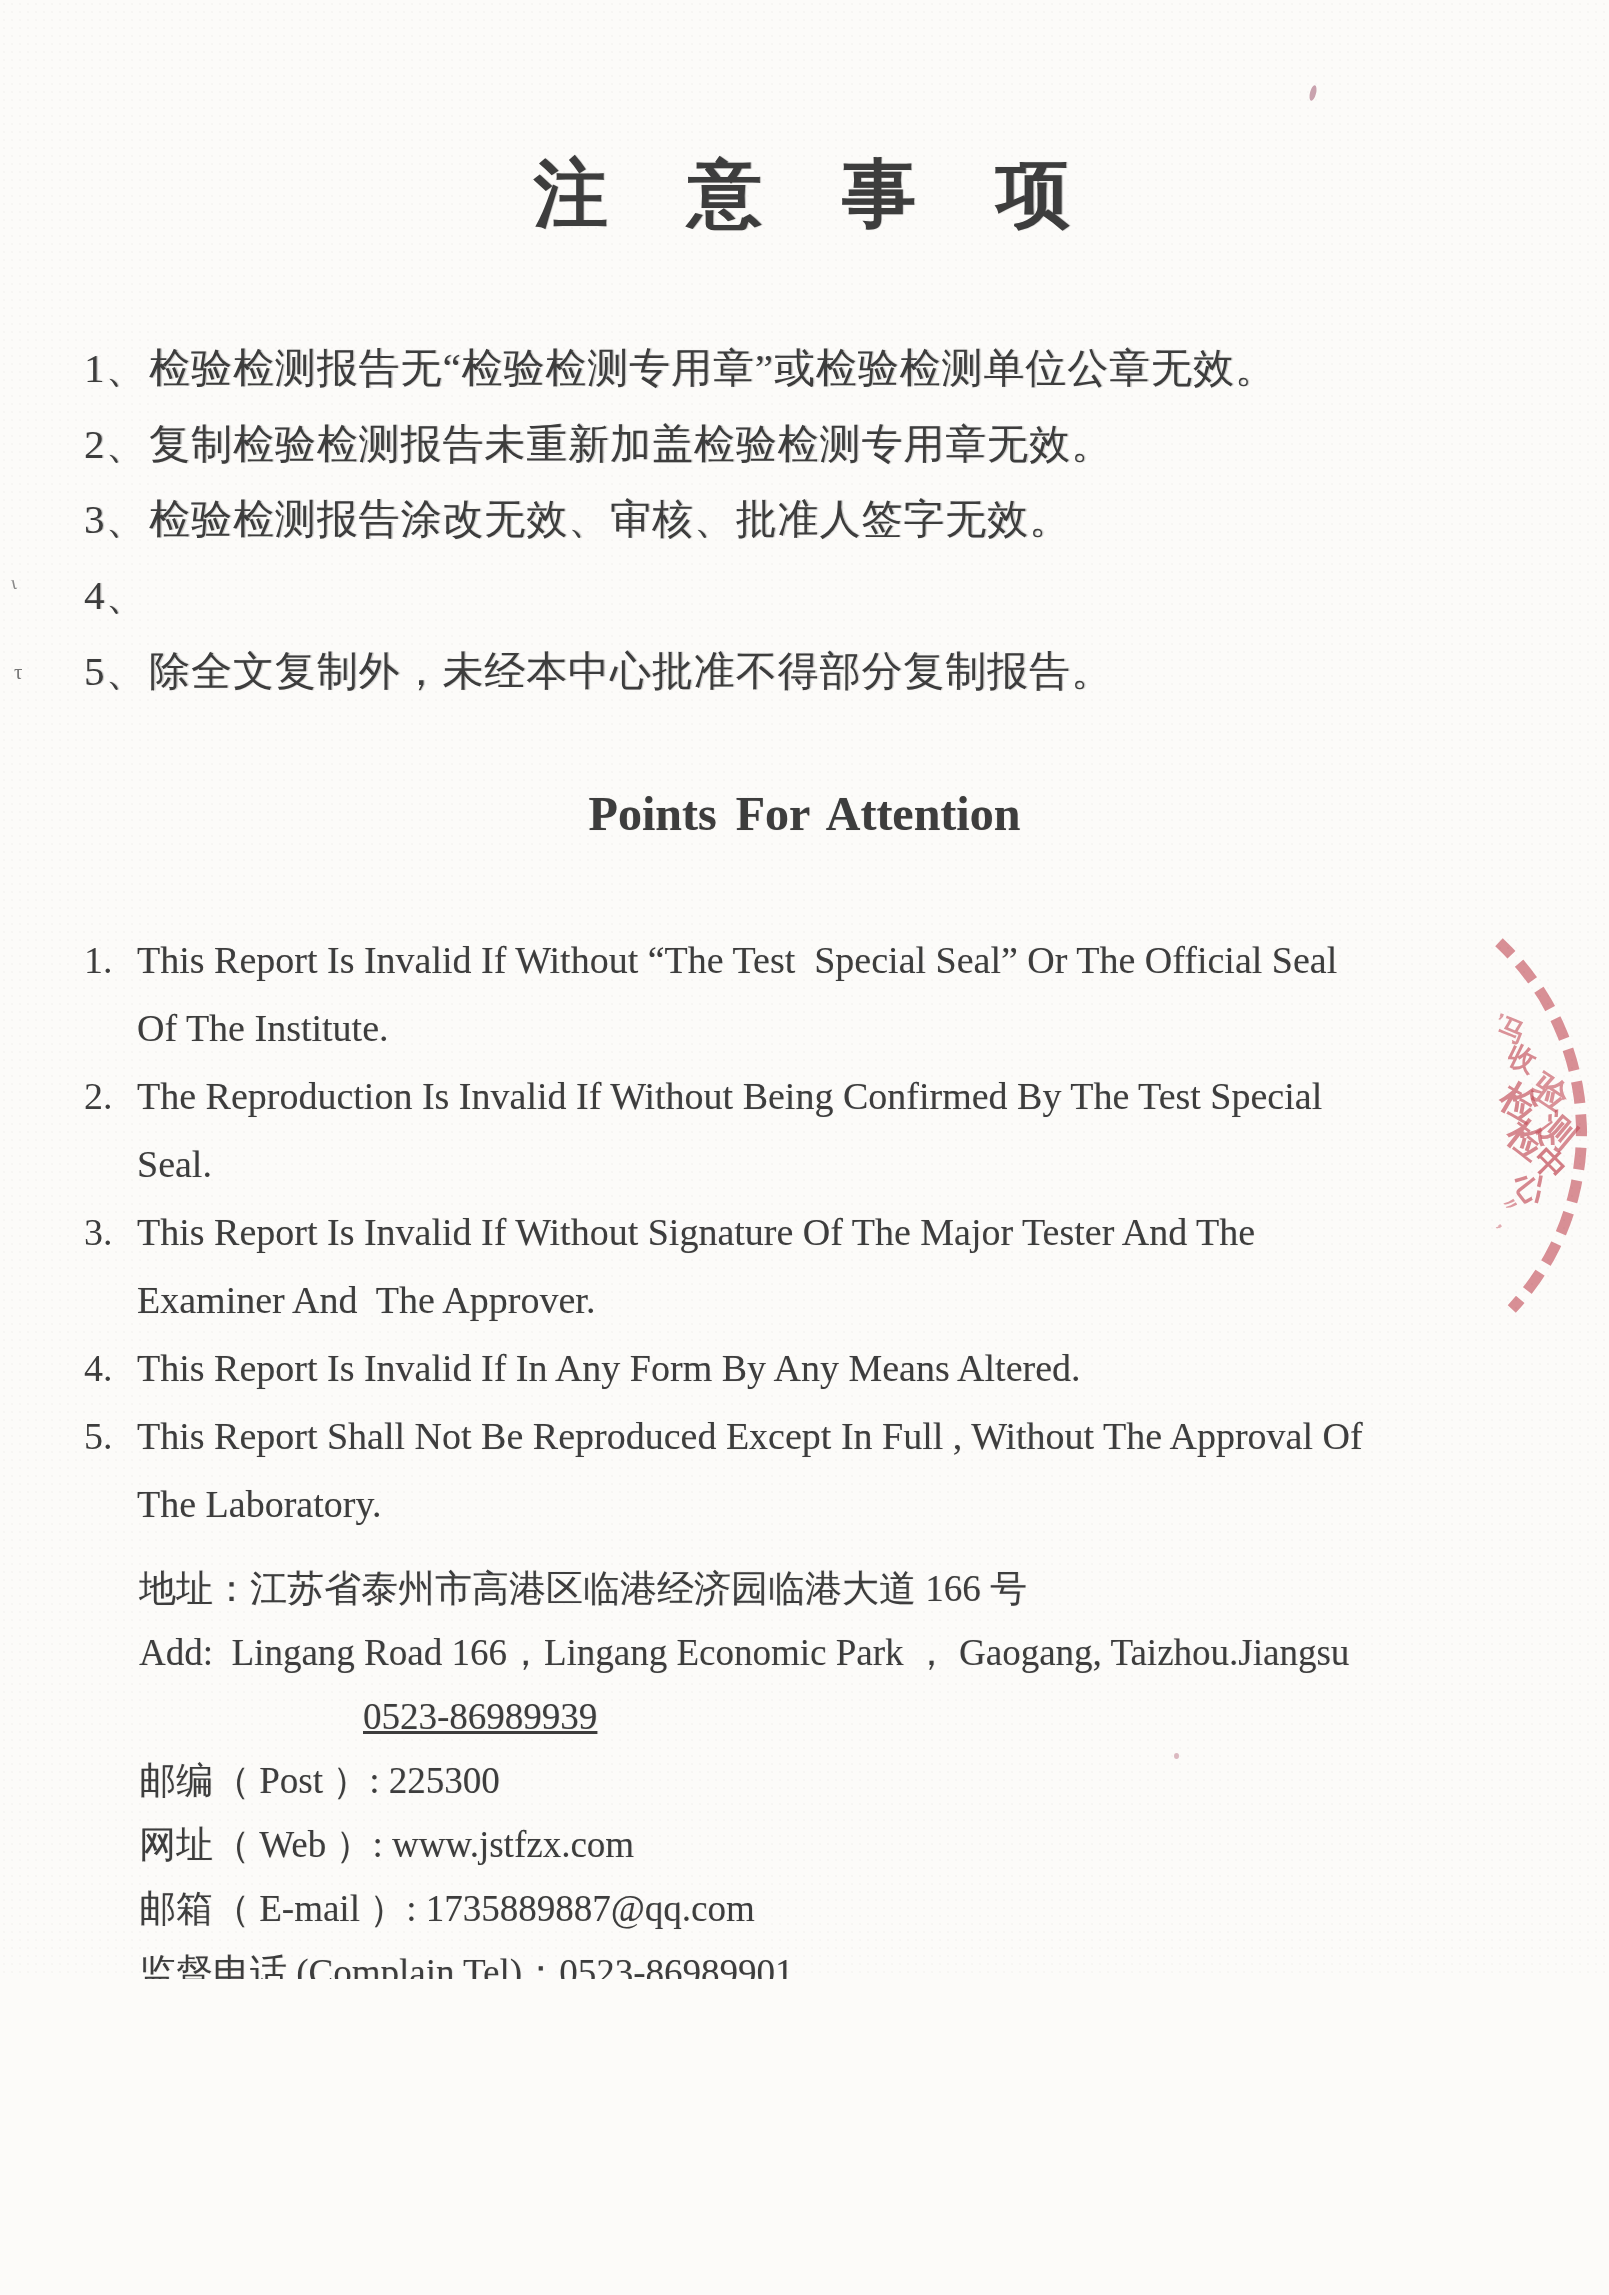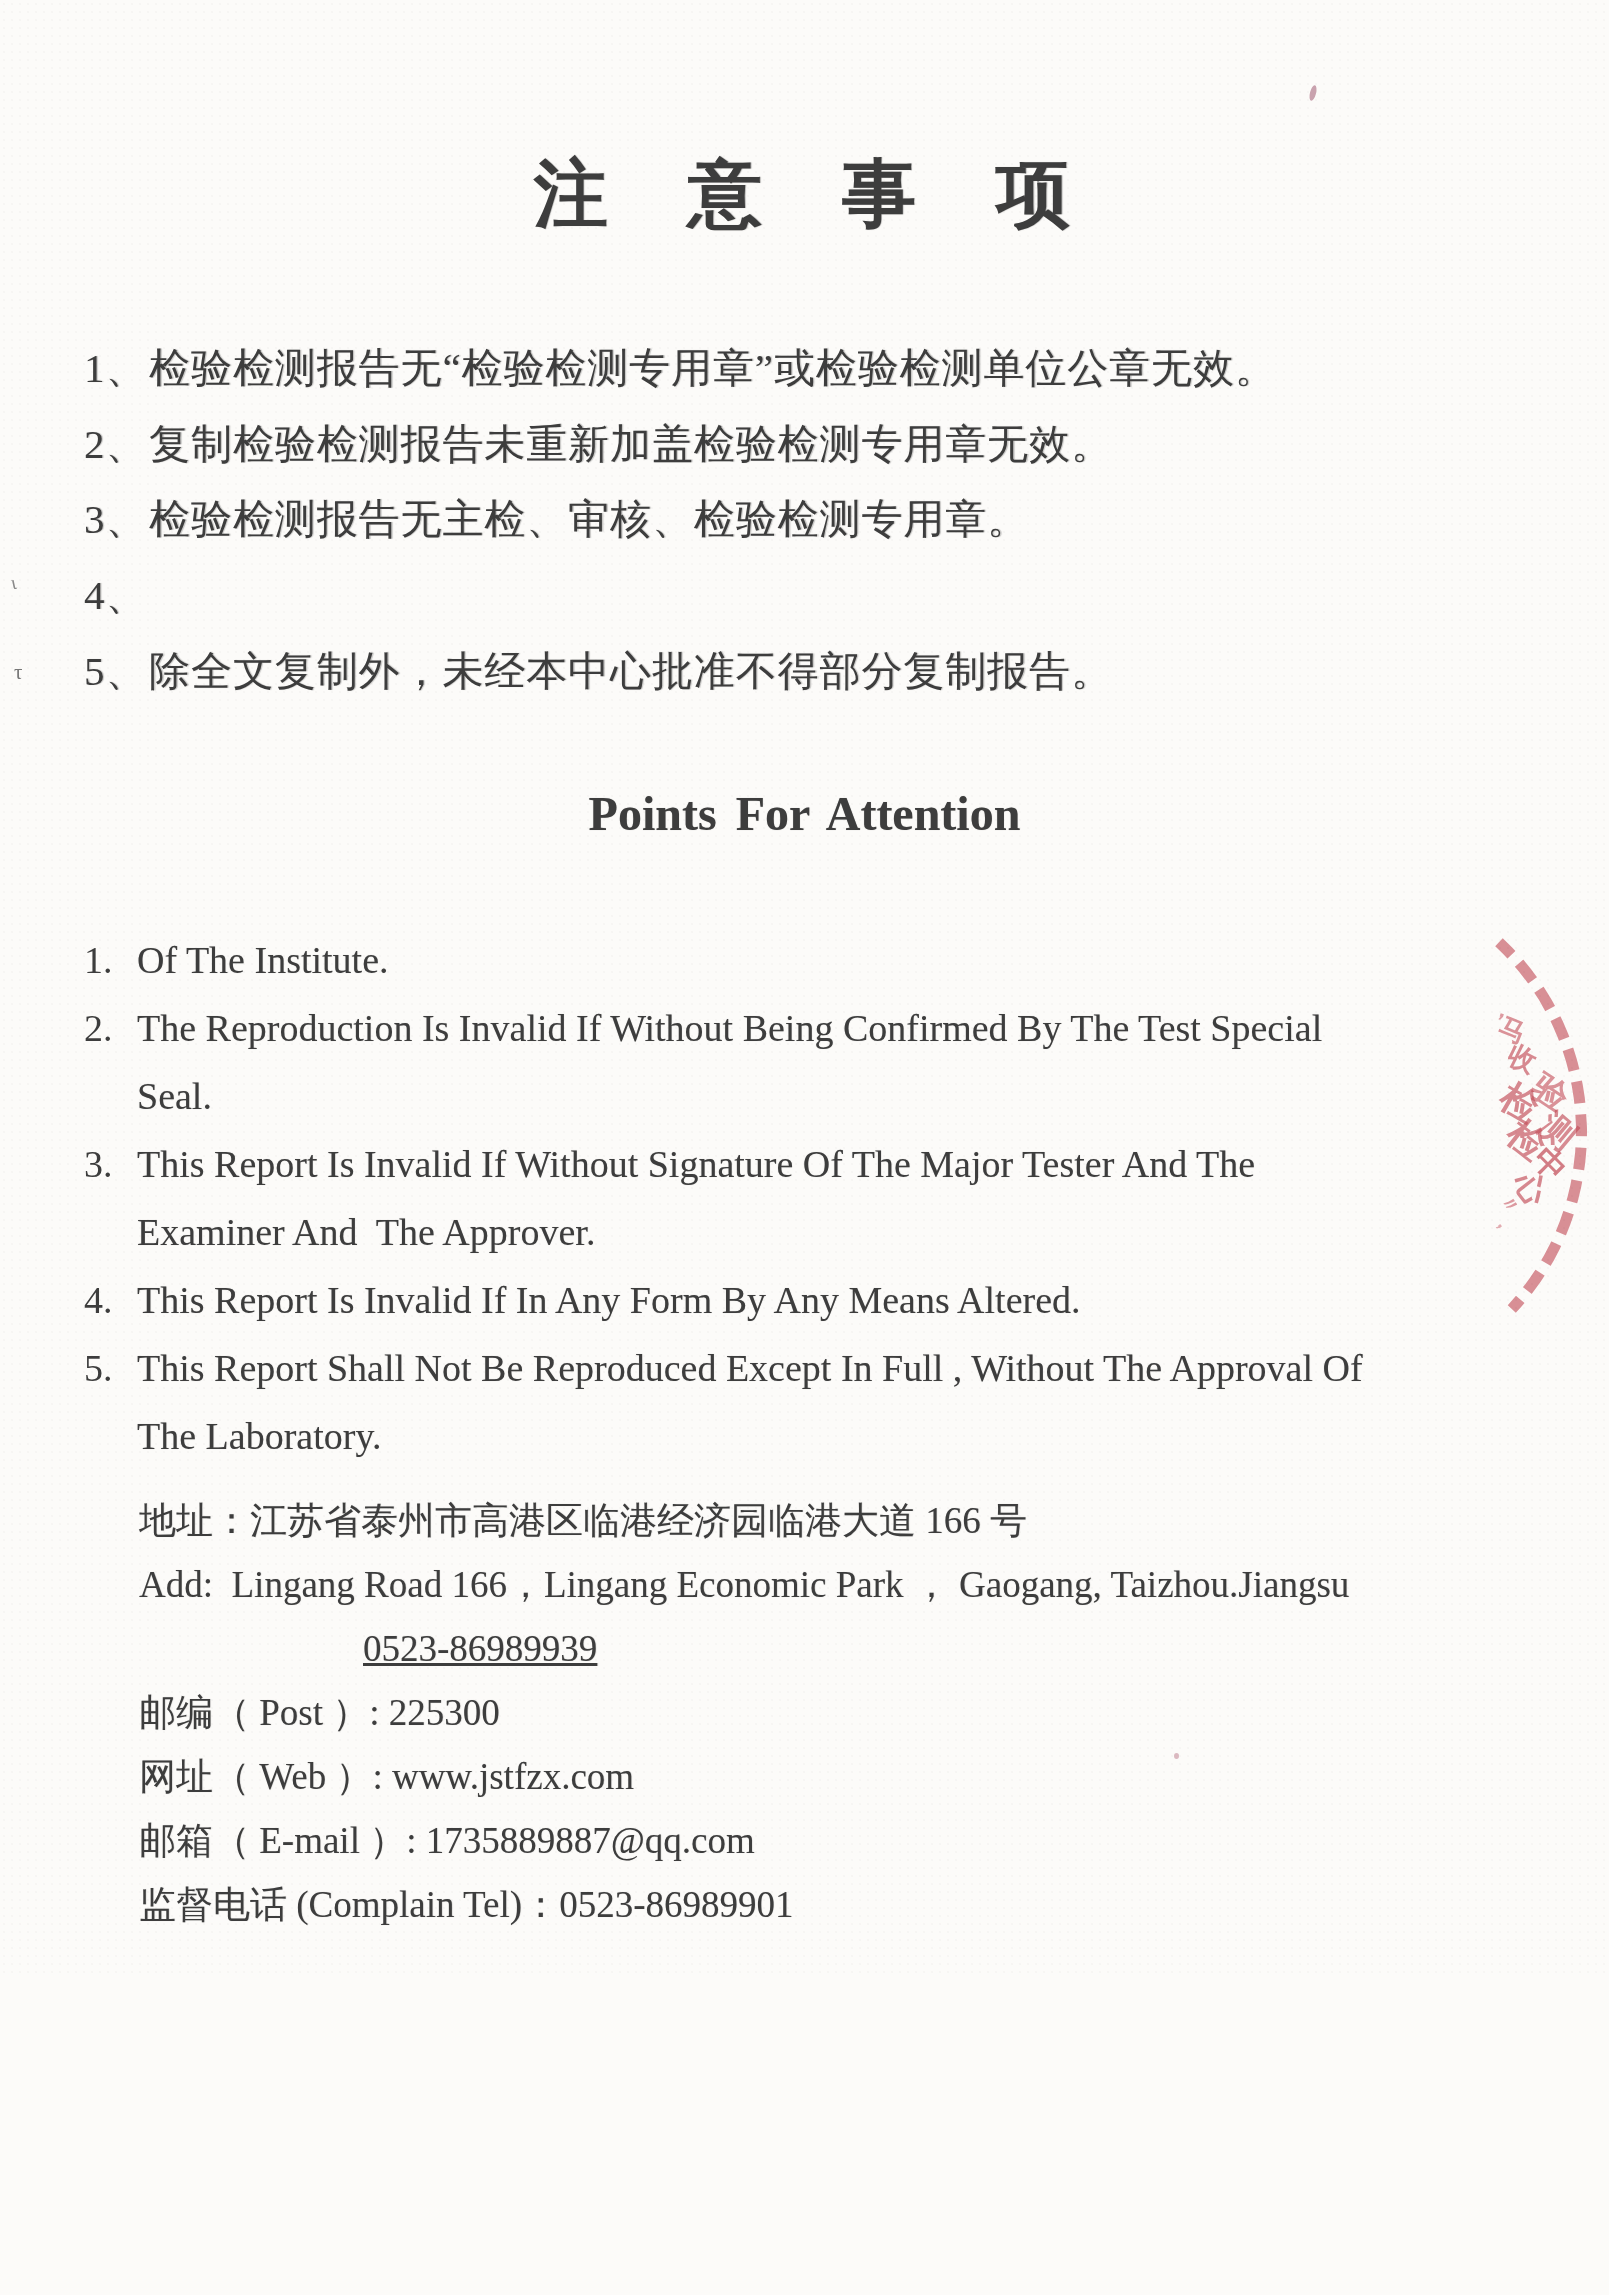--- a/index.html
+++ b/index.html
@@ -91,36 +91,37 @@
     <div class="cn-item">
       <span class="num">1、</span>
       <span class="txt">检验检测报告无“检验检测专用章”或检验检测单位公章无效。</span>
     </div>
     <div class="cn-item">
       <span class="num">2、</span>
       <span class="txt">复制检验检测报告未重新加盖检验检测专用章无效。</span>
     </div>
     <div class="cn-item">
       <span class="num">3、</span>
-      <span class="txt">检验检测报告无主检、审核、检验检测专用章。</span>
+      <span class="txt">检验检测报告涂改无效、审核、批准人签字无效。</span>
     </div>
     <div class="cn-item">
       <span class="num">4、</span>
     </div>
     <div class="cn-item">
       <span class="num">5、</span>
       <span class="txt">除全文复制外，未经本中心批准不得部分复制报告。</span>
     </div>
   </div>
 
   <h2 class="title-en">Points For Attention</h2>
 
   <div class="en-list">
     <div class="en-item">
       <span class="num">1.</span>
+      <span class="line">This Report Is Invalid If Without “The Test  Special Seal” Or The Official Seal</span>
       <span class="line">Of The Institute.</span>
     </div>
     <div class="en-item">
       <span class="num">2.</span>
       <span class="line">The Reproduction Is Invalid If Without Being Confirmed By The Test Special</span>
       <span class="line">Seal.</span>
     </div>
     <div class="en-item">
       <span class="num">3.</span>
       <span class="line">This Report Is Invalid If Without Signature Of The Major Tester And The</span>

